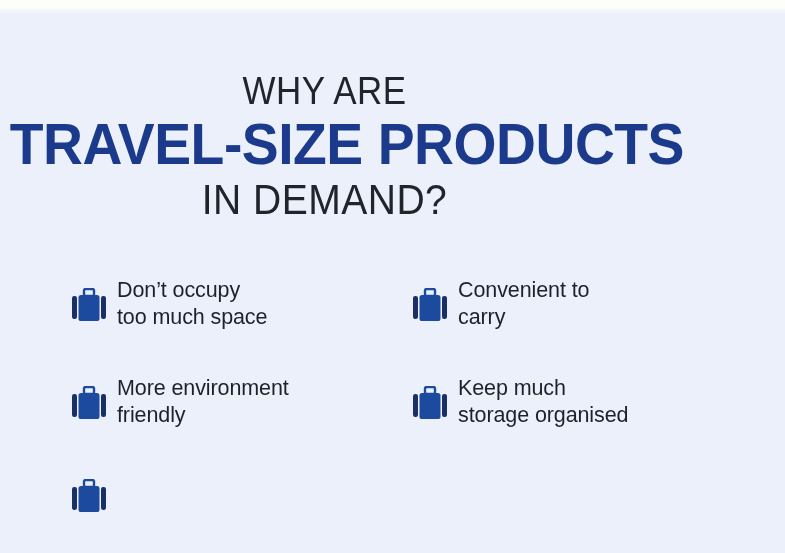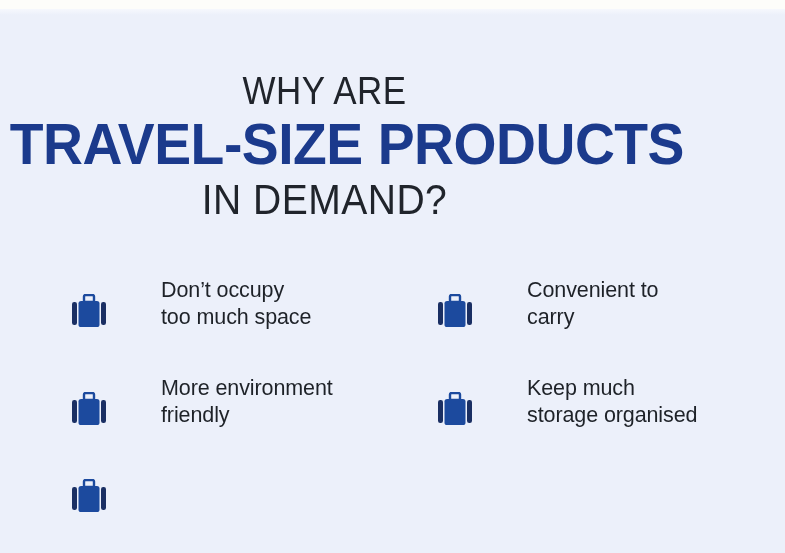--- a/index.html
+++ b/index.html
@@ -96,25 +96,24 @@
     width: 785px;
     height: 62px;
   }
   .row-1 { top: 0px; }
   .row-2 { top: 98px; padding-left: 8px; }
   .row-3 { top: 198px; }
 
   .benefit-item {
     position: absolute;
     display: flex;
-    align-items: flex-end;
-    gap: 44px;
+    align-items: center;
   }
   .col-left  { left: 72px; }
-  .col-right { left: 438px; }
+  .col-right { left: 413px; }
 
   .suitcase-icon {
     flex: 0 0 auto;
     width: 34px;
     height: 36px;
     margin-top: 4px;
     margin-right: 11px;
   }
   .benefit-text {
     font-family: "Liberation Sans", "DejaVu Sans", sans-serif;

